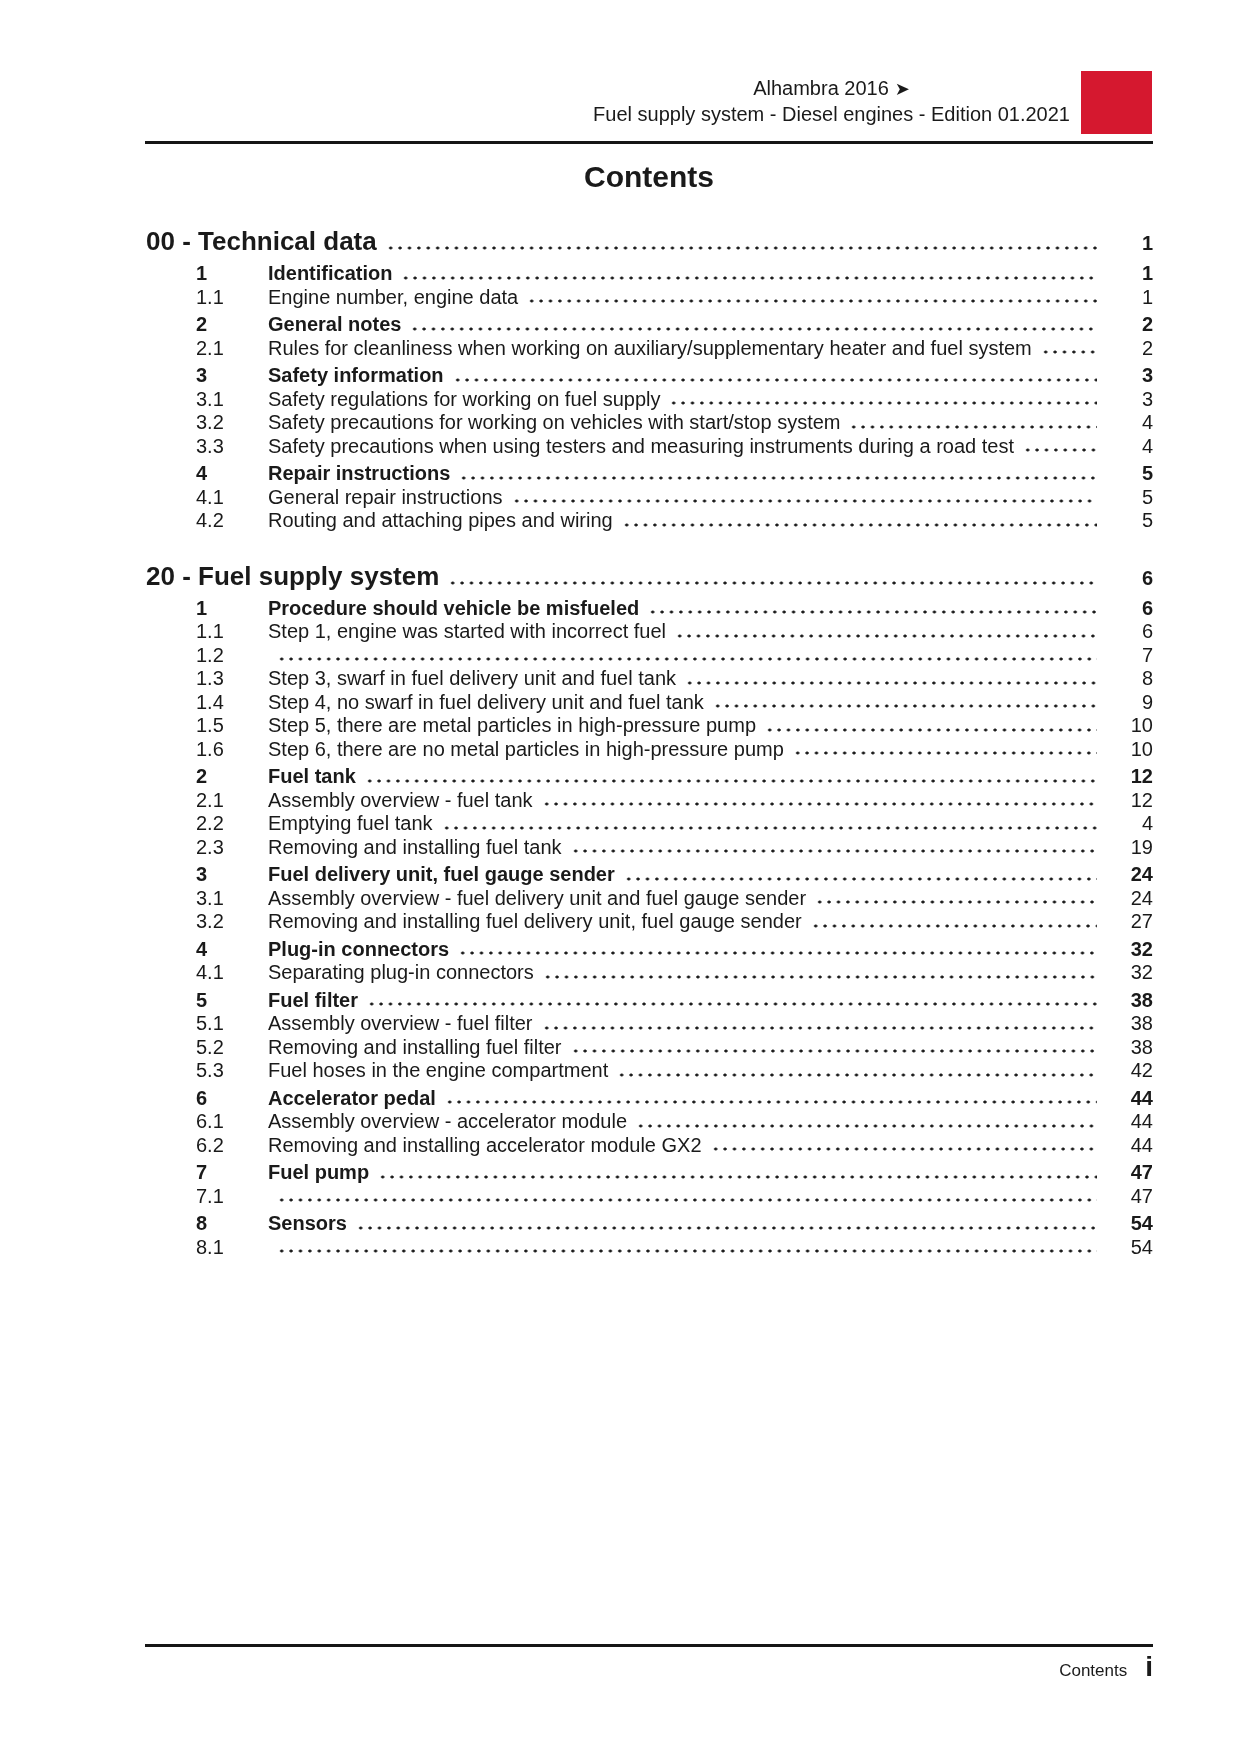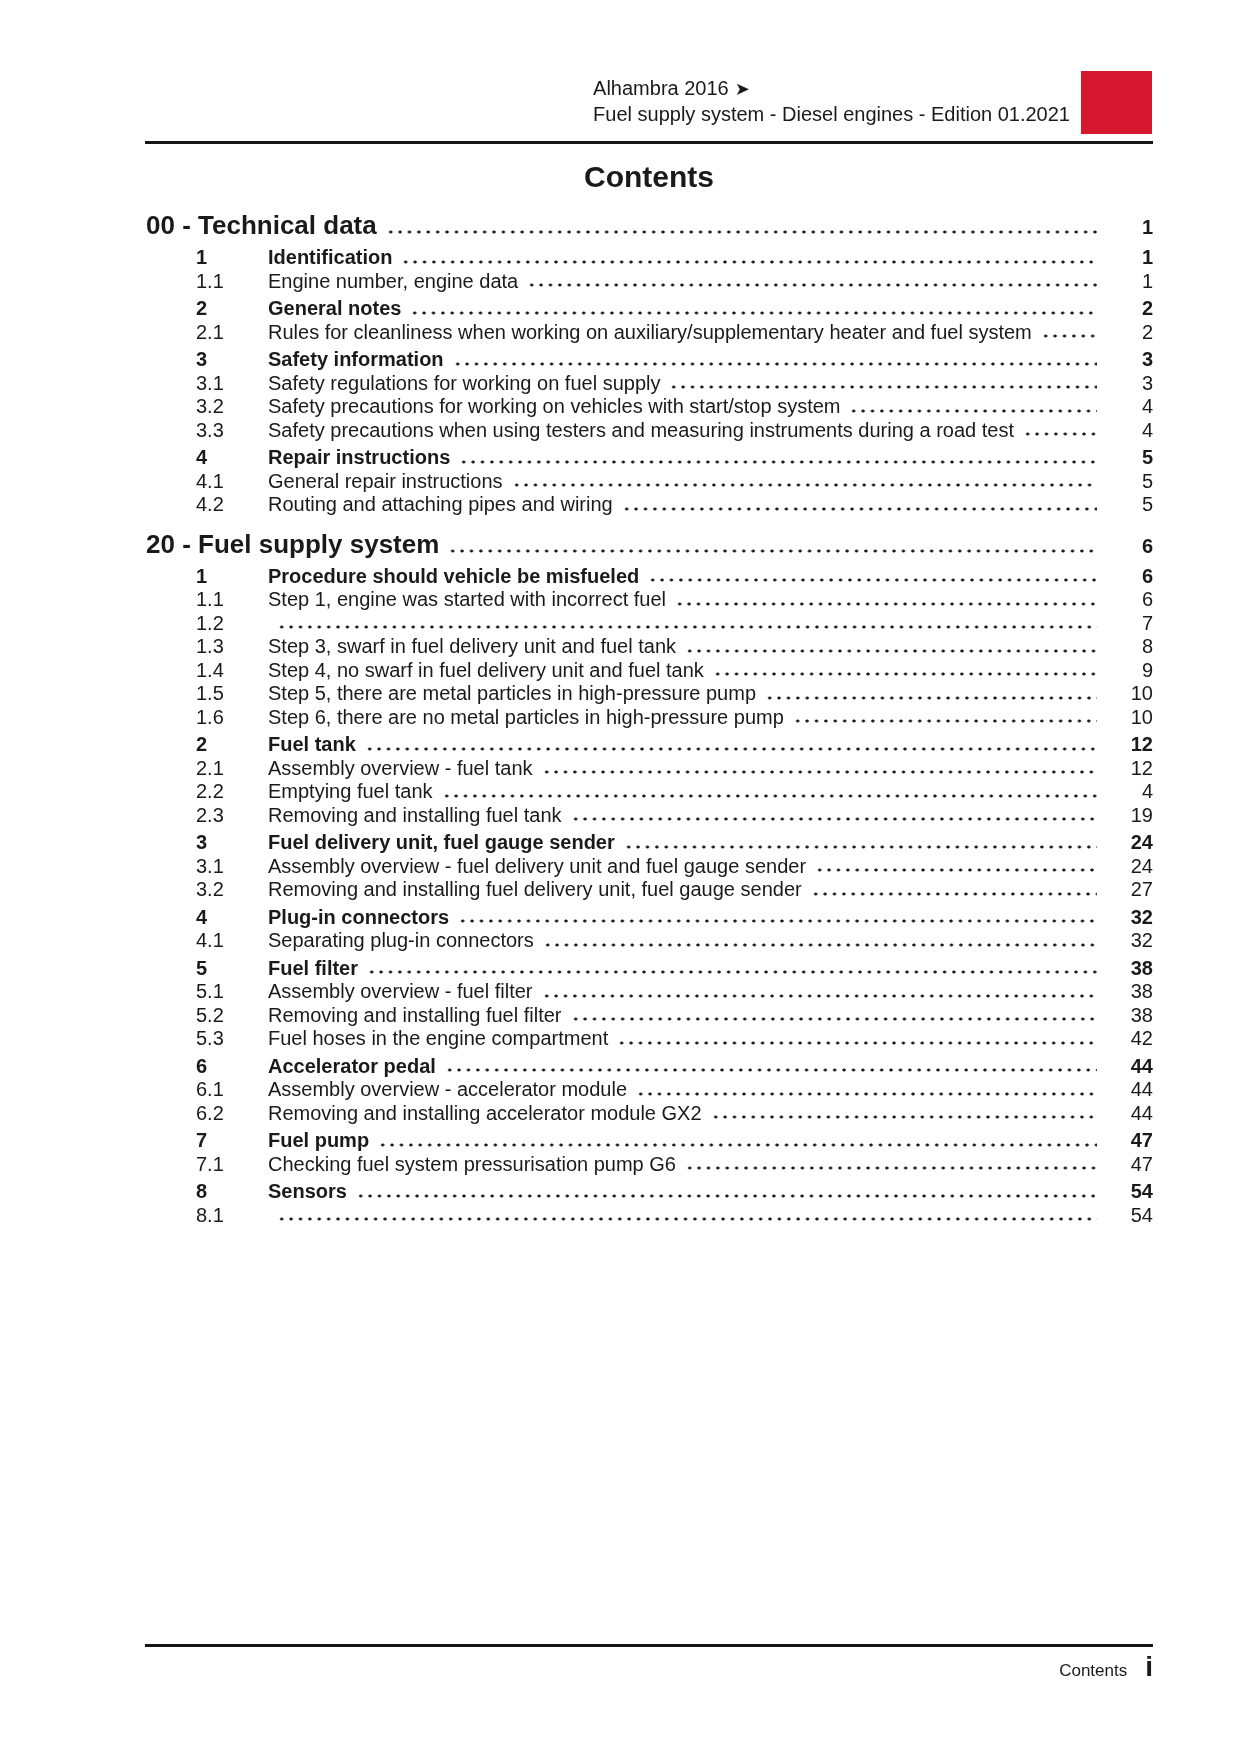--- a/index.html
+++ b/index.html
@@ -2,42 +2,42 @@
 <html><head>
 <meta charset="utf-8">
 <style>
   html,body{margin:0;padding:0;}
   body{
     width:1240px;height:1753px;position:relative;background:#ffffff;
     font-family:"Liberation Sans", sans-serif;color:#1a1a1a;overflow:hidden;
   }
   
   .header-text{
-    position:absolute;top:76px;right:170px;text-align:left;
+    position:absolute;top:76px;right:170px;text-align:center;
     font-size:20px;line-height:25px;white-space:nowrap;
   }
   .header-text .arrow{font-size:18px;letter-spacing:0;margin-left:6px;}
   .brand-box{position:absolute;left:1081px;top:71px;width:71px;height:63px;}
   .header-rule{position:absolute;left:145px;top:141px;width:1008px;height:3px;background:#151515;}
   
   .doc-title{
     position:absolute;left:145px;top:160px;width:1008px;text-align:center;
     font-size:30px;font-weight:bold;
   }
   
   .toc{position:absolute;left:146px;top:198px;width:1007px;}
   .row{display:flex;align-items:baseline;white-space:nowrap;line-height:23.5px;font-size:20px;}
   .row .leader{
     flex:1 1 0;min-width:10px;margin:0 10px 0 9px;align-self:stretch;
     background-image:radial-gradient(circle,#1a1a1a 1.4px,transparent 1.7px);
     background-size:9.4px 10px;background-repeat:repeat-x;
     background-position:0 calc(100% - 3px);
   }
   .row .pagenum{min-width:46px;text-align:right;}
-  .chapter-heading{line-height:30px;margin-top:12px;margin-bottom:2px;font-size:26px;font-weight:bold;}
+  .chapter-heading{line-height:30px;margin-top:28px;margin-bottom:2px;font-size:26px;font-weight:bold;}
   .chapter-heading .pagenum{font-size:20px;min-width:46px;}
   .chapter-heading .leader{background-position:0 calc(100% - 5px);}
   .entry{padding-left:50px;}
   .entry .num{width:72px;flex:0 0 72px;}
   .entry.section{font-weight:bold;margin-top:4px;}
   .entry.section .leader,.chapter-heading .leader{font-weight:normal;}
   
   .footer-rule{position:absolute;left:145px;top:1644px;width:1008px;height:3px;background:#151515;}
   .footer-text{
     position:absolute;right:87px;top:1653px;display:flex;align-items:baseline;
@@ -275,21 +275,20 @@
         <span class="pagenum">44</span>
       </div>
       <div class="row entry section">
         <span class="num">7</span>
         <span class="title">Fuel pump</span>
         <span class="leader"></span>
         <span class="pagenum">47</span>
       </div>
       <div class="row entry">
         <span class="num">7.1</span>
-        <span class="title">Checking fuel system pressurisation pump G6</span>
         <span class="leader"></span>
         <span class="pagenum">47</span>
       </div>
       <div class="row entry section">
         <span class="num">8</span>
         <span class="title">Sensors</span>
         <span class="leader"></span>
         <span class="pagenum">54</span>
       </div>
       <div class="row entry">

